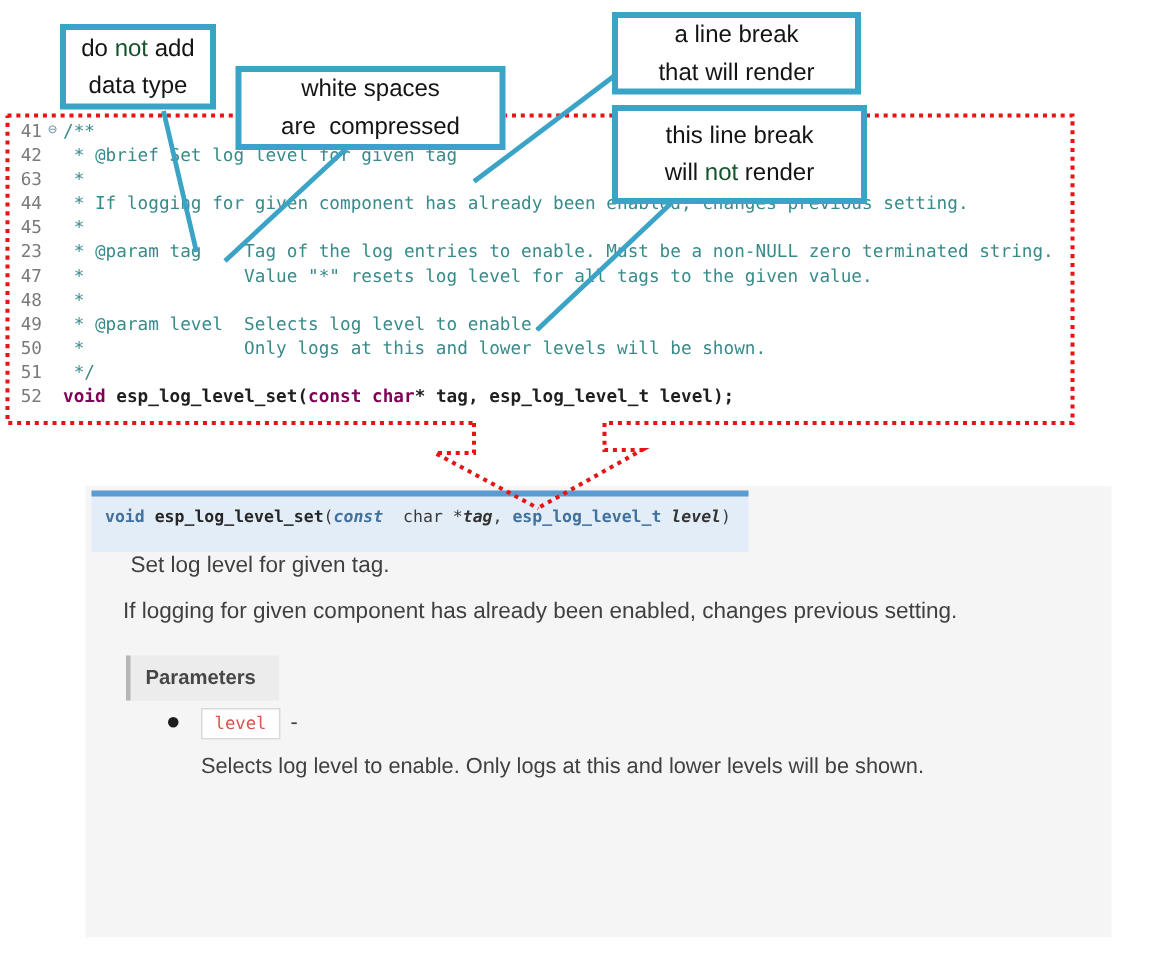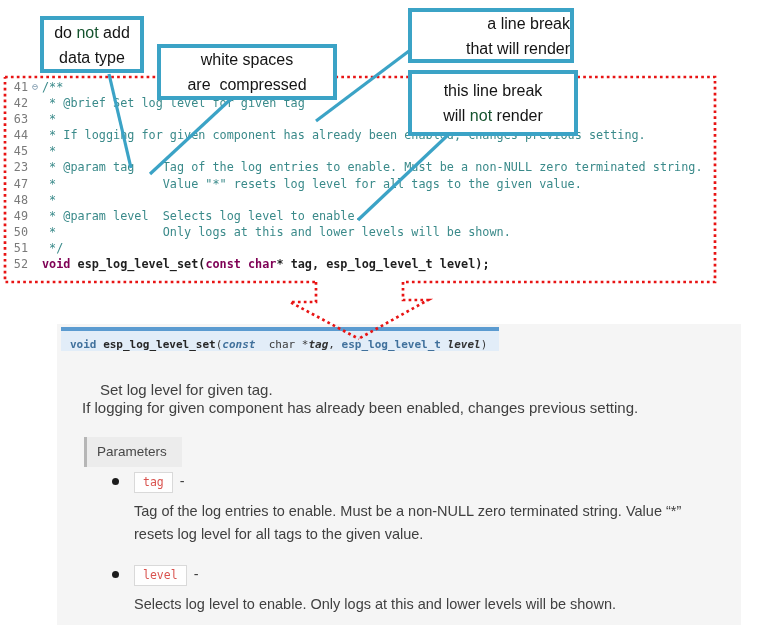--- a/index.html
+++ b/index.html
@@ -21,38 +21,38 @@
   .redline{fill:none;stroke:#e81414;stroke-width:2.7;stroke-dasharray:2.7 3.2;}
   .tealline{stroke:#3ba3c6;stroke-width:3.2;}
   
   .callout{position:absolute;z-index:6;background:#ffffff;border:4px solid #3ba3c6;
            display:flex;flex-direction:column;justify-content:center;align-items:center;
            font-size:16px;color:#141414;text-align:center;}
   .co-line{white-space:pre;line-height:25px;}
   .co-red{color:#14532d;}
   .co1{left:40px;top:16px;width:96px;height:49px;}
   .co2{left:157px;top:44px;width:172px;height:48px;}
-  .co3{left:408px;top:8px;width:158px;height:47px;align-items:flex-end;}
+  .co3{left:408px;top:8px;width:158px;height:47px;}
   .co4{left:408px;top:70px;width:162px;height:58px;}
   
   .docpanel{position:absolute;left:57px;top:324px;width:684px;height:301px;background:#f5f5f5;
             color:#404040;z-index:2;}
   .sigbar{position:absolute;left:4px;top:3px;width:420px;background:#e2edf8;
-          border-top:4px solid #5b9bd0;padding:7px 9px 0 9px;
+          border-top:4px solid #5b9bd0;padding:7px 9px 17px 9px;
           font-family:"DejaVu Sans Mono",monospace;font-size:11px;white-space:pre;}
   .sg-pl{color:#3a3a3a;}
   .sg-kt{color:#41719c;font-weight:bold;}
   .sg-kti{color:#41719c;font-weight:bold;font-style:italic;}
   .sg-nm{color:#262626;font-weight:bold;}
   .sg-em{color:#333333;font-style:italic;font-weight:bold;}
-  .brief{position:absolute;left:26px;top:40px;margin:17px;font-size:15px;}
+  .brief{position:absolute;left:26px;top:40px;margin:4px;font-size:15px;}
   .detail{position:absolute;left:25px;top:75px;margin:0;font-size:15px;}
   .paramsbox{position:absolute;left:27px;top:113px;display:inline-block;background:#ececec;
              border-left:3px solid #b6b6b6;padding:7px 15px 8px 10px;font-size:13.5px;
-             font-weight:normal;color:#474747;}
+             font-weight:bold;color:#474747;}
   .paramlist{position:absolute;left:55px;top:148px;width:600px;margin:0;padding:0;list-style:none;}
   .paramlist li{position:relative;padding-left:22px;margin-bottom:19px;}
   .paramlist li .bullet{position:absolute;left:0;top:6px;width:7px;height:7px;border-radius:50%;
              background:#1c1c1c;}
   .chip{display:inline-block;font-family:"DejaVu Sans Mono",monospace;font-size:11.5px;
         color:#d9534f;background:#fefefe;border:1px solid #d9d9d9;padding:2px 8px 3px 8px;}
   .dash{margin-left:7px;font-size:14.5px;color:#404040;}
   .pdesc{margin:7px 0 0 0;font-size:14.5px;line-height:23px;color:#404040;max-width:596px;}
 </style>
 </head>
@@ -76,21 +76,20 @@
         <div class="cl"><span class="num">52</span><span class="fold"> </span><span class="ct"><span class="c-kw">void</span><span class="c-pl"> </span><span class="c-fn">esp_log_level_set</span><span class="c-pl">(</span><span class="c-kw">const</span><span class="c-pl"> </span><span class="c-kw">char</span><span class="c-pl">* tag, esp_log_level_t level);</span></span></div>
       </div>
   </div>
 
   <div class="docpanel">
     <div class="sigbar"><code><span class="sg-kt">void</span><span class="sg-pl"> </span><span class="sg-nm">esp_log_level_set</span><span class="sg-pl">(</span><span class="sg-kti">const</span><span class="sg-pl">  </span><span class="sg-pl">char</span><span class="sg-pl"> *</span><span class="sg-em">tag</span><span class="sg-pl">, </span><span class="sg-kt">esp_log_level_t</span><span class="sg-pl"> </span><span class="sg-em">level</span><span class="sg-pl">)</span></code></div>
     <p class="brief">Set log level for given tag.</p>
     <p class="detail">If logging for given component has already been enabled, changes previous setting.</p>
     <div class="paramsbox">Parameters</div>
     <ul class="paramlist">
-        <li><span class="bullet"></span><code class="chip">tag</code><span class="dash">-</span><p class="pdesc">Tag of the log entries to enable. Must be a non-NULL zero terminated string. Value “*” resets log level for all tags to the given value.</p></li>
         <li><span class="bullet"></span><code class="chip">level</code><span class="dash">-</span><p class="pdesc">Selects log level to enable. Only logs at this and lower levels will be shown.</p></li>
       </ul>
   </div>
 
   <svg class="overlay" width="767" height="637" viewBox="0 0 767 637">
     <path class="redline" d="M5,77 H715 V282 H403 M315,282 H5 L5,77"></path>
     <path class="redline" d="M316,282 L316,302 L290,302 L359,339"></path>
     <path class="redline" d="M403,282 L403,300 L428,300 L360,338"></path>
     <line class="tealline" x1="109" y1="74" x2="131" y2="168"></line>
     <line class="tealline" x1="233" y1="97" x2="150" y2="174"></line>

